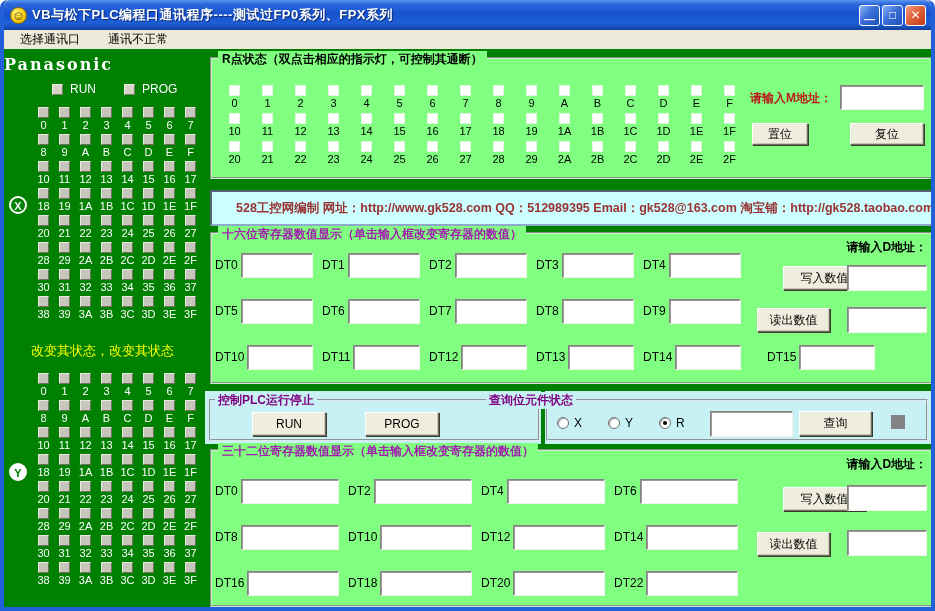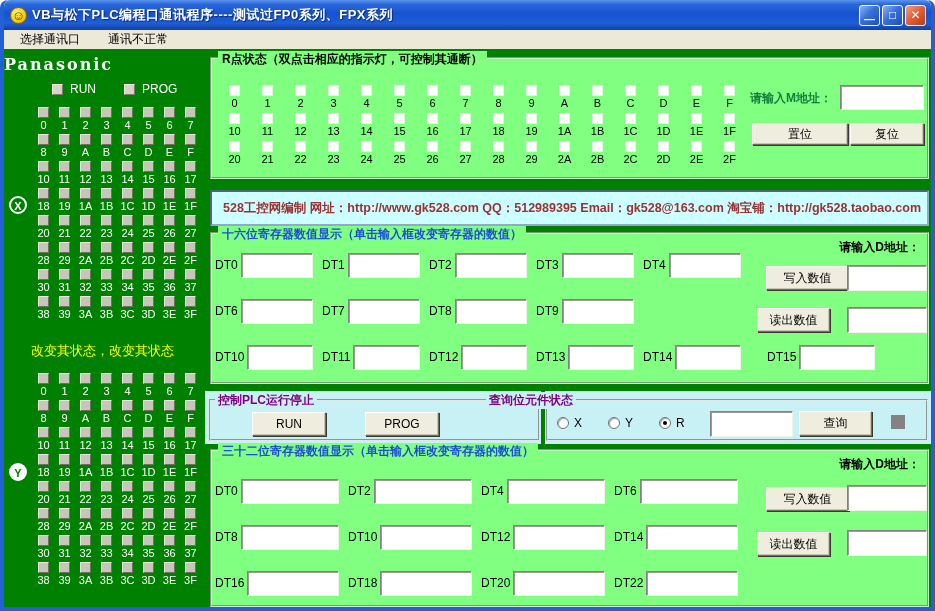--- a/index.html
+++ b/index.html
@@ -59,65 +59,65 @@
   .badge.x { top: 147px; border: 2px solid #fff; color: #fff; }
   .badge.y { top: 414px; background: #fff; color: #008000; border: 2px solid #fff; }
 
   
   .main { flex: 1; background: #008000; position: relative; }
 
   .group { position: relative; background: #80FF80; border: 2px groove #cfe8cf; }
   .gtitle { position: absolute; top: -8px; left: 6px; background: #80FF80; padding: 0 4px;
     font-weight: bold; font-size: 12px; white-space: nowrap; }
   .gtitle.black { color: #000; }
-  .gtitle.red { color: #1d4ed8; text-align: center; }
+  .gtitle.red { color: #a21caf; text-align: center; }
 
   
   .rgroup { margin: 8px 2px 0 7px; height: 122px; }
   #rrows { position: absolute; inset: 0; }
   .rrow { position: absolute; left: 6px; display: flex; }
   .rrow.r0 { top: 26px; } .rrow.r1 { top: 54px; } .rrow.r2 { top: 82px; }
   .rcell { width: 33px; text-align: center; }
   .rled { width: 11px; height: 11px; margin: 0 auto 1px auto; background: #fff;
     border: 1px solid #dff5df; cursor: pointer; }
   .rlbl { color: #000; font-size: 11px; line-height: 12px; }
-  .maddr-label { position: absolute; left: 538px; top: 31px; font-weight: bold; color: #15803d; }
+  .maddr-label { position: absolute; left: 538px; top: 31px; font-weight: bold; color: #b91c1c; }
   .maddr-input { position: absolute; left: 628px; top: 26px; width: 84px; height: 25px; }
   .btn { background: #EFEDDE; color: #000; font-size: 12px;
     border: 1px solid; border-color: #ffffff #6f6d60 #6f6d60 #ffffff;
     box-shadow: 1px 1px 0 #3a3a30, inset -1px -1px 0 #c9c6b4; cursor: pointer;
     font-family: inherit; }
-  .setbtn { position: absolute; left: 540px; top: 64px; width: 96px; height: 22px; }
+  .setbtn { position: absolute; left: 540px; top: 64px; width: 56px; height: 22px; }
   .resetbtn { position: absolute; left: 638px; top: 64px; width: 74px; height: 22px; }
 
   .sunken, input[type=text] { background: #fff; border: 1px solid;
     border-color: #848284 #f2f1ea #f2f1ea #848284;
     box-shadow: inset 1px 1px 0 #9c9a92; font-size: 12px; padding: 0 3px; outline: none; }
 
   
   .banner { margin: 11px 2px 0 7px; height: 36px; background: #CCFFFF;
     border: 2px inset #8fa8cc; display: flex; align-items: center; }
-  .banner span { padding-left: 11px; color: #993333; font-weight: bold; font-size: 12.5px; white-space: nowrap; }
+  .banner span { padding-left: 24px; color: #993333; font-weight: bold; font-size: 12.5px; white-space: nowrap; }
 
   
   .reg16 { margin: 6px 2px 0 7px; height: 152px; }
   .reg32 { margin: 5px 2px 0 7px; height: 158px; }
   .regrows { position: absolute; inset: 0; }
   .regrow { position: absolute; left: 3px; display: flex; align-items: center; height: 26px; }
   #reg16rows .row0 { top: 18px; } #reg16rows .row1 { top: 64px; } #reg16rows .row2 { top: 110px; }
   #reg32rows .row0 { top: 27px; } #reg32rows .row1 { top: 73px; } #reg32rows .row2 { top: 119px; }
   .dtcell { display: flex; align-items: center; }
   .dtcell.c16 { width: 107px; }
   .dtcell.c32 { width: 133px; }
   .dtlbl { color: #000; font-size: 12px; margin-right: 3px; white-space: nowrap; }
   .dtcell input { flex: 1; min-width: 0; height: 25px; margin-right: 9px; }
   .dtcell.extra { margin-left: 17px; }
   .dtcell.extra input { margin-right: 0; width: 76px; flex: none; }
   .daddr-label { position: absolute; right: 7px; top: 5px; font-weight: bold; color: #000; }
-  .writebtn { position: absolute; left: 554px; width: 83px; height: 24px; }
+  .writebtn { position: absolute; left: 571px; width: 83px; height: 24px; }
   .readbtn  { position: absolute; left: 545px; width: 73px; height: 24px; }
   .dvalue   { position: absolute; left: 635px; width: 80px; height: 26px; }
   .reg16 .writebtn { top: 32px; } .reg16 .dvalue.w { top: 31px; }
   .reg16 .readbtn  { top: 74px; } .reg16 .dvalue.r { top: 73px; }
   .reg32 .writebtn { top: 36px; } .reg32 .dvalue.w { top: 34px; }
   .reg32 .readbtn  { top: 81px; } .reg32 .dvalue.r { top: 79px; }
 
   
   .midstrip { position: relative; margin: 7px 0 0 2px; width: 726px; height: 53px; background: #C8F1F5; }
   .frame { position: absolute; top: 8px; bottom: 3px; border: 2px groove #dceaea; }
@@ -969,20 +969,24 @@
                 <span class="dtlbl">DT3</span>
                 <input type="text" style="">
               </div>
               <div class="dtcell c16">
                 <span class="dtlbl">DT4</span>
                 <input type="text" style="">
               </div>
             </div>
             <div class="regrow row1">
               <div class="dtcell c16">
+                <span class="dtlbl">DT5</span>
+                <input type="text" style="">
+              </div>
+              <div class="dtcell c16">
                 <span class="dtlbl">DT6</span>
                 <input type="text" style="">
               </div>
               <div class="dtcell c16">
                 <span class="dtlbl">DT7</span>
                 <input type="text" style="">
               </div>
               <div class="dtcell c16">
                 <span class="dtlbl">DT8</span>
                 <input type="text" style="">

